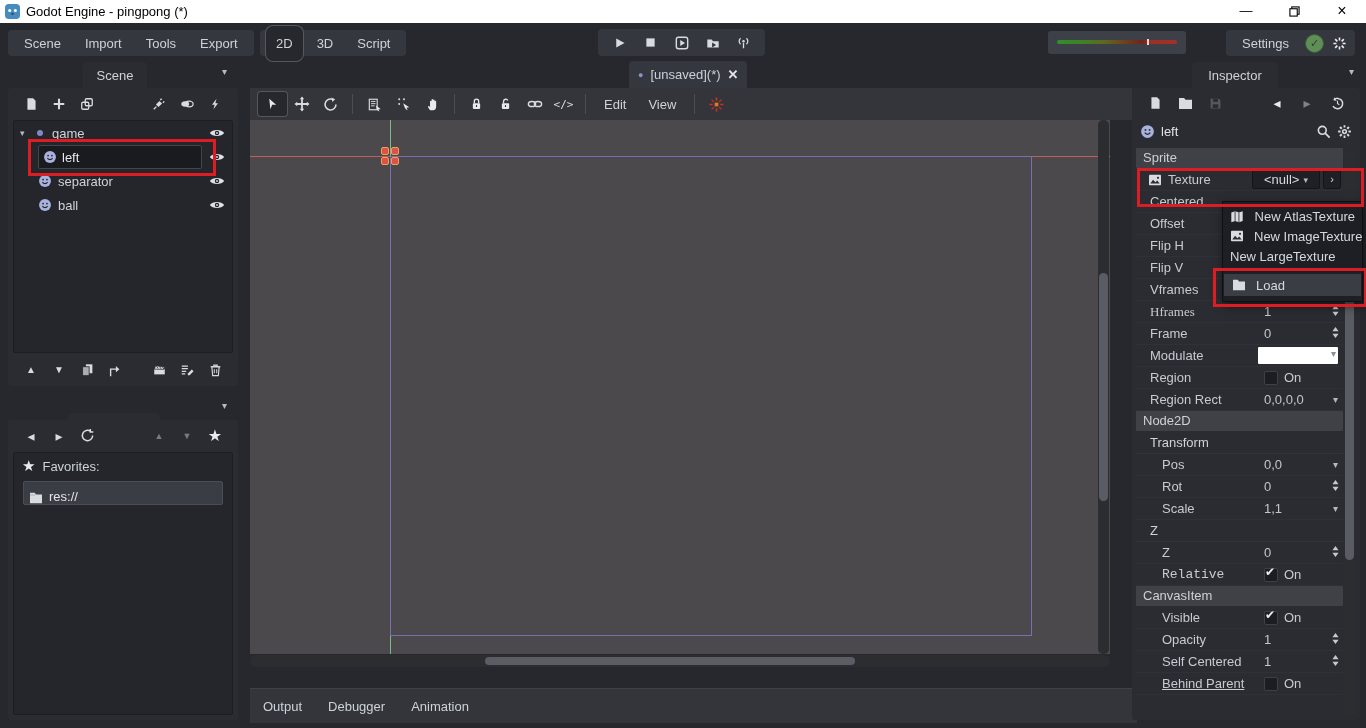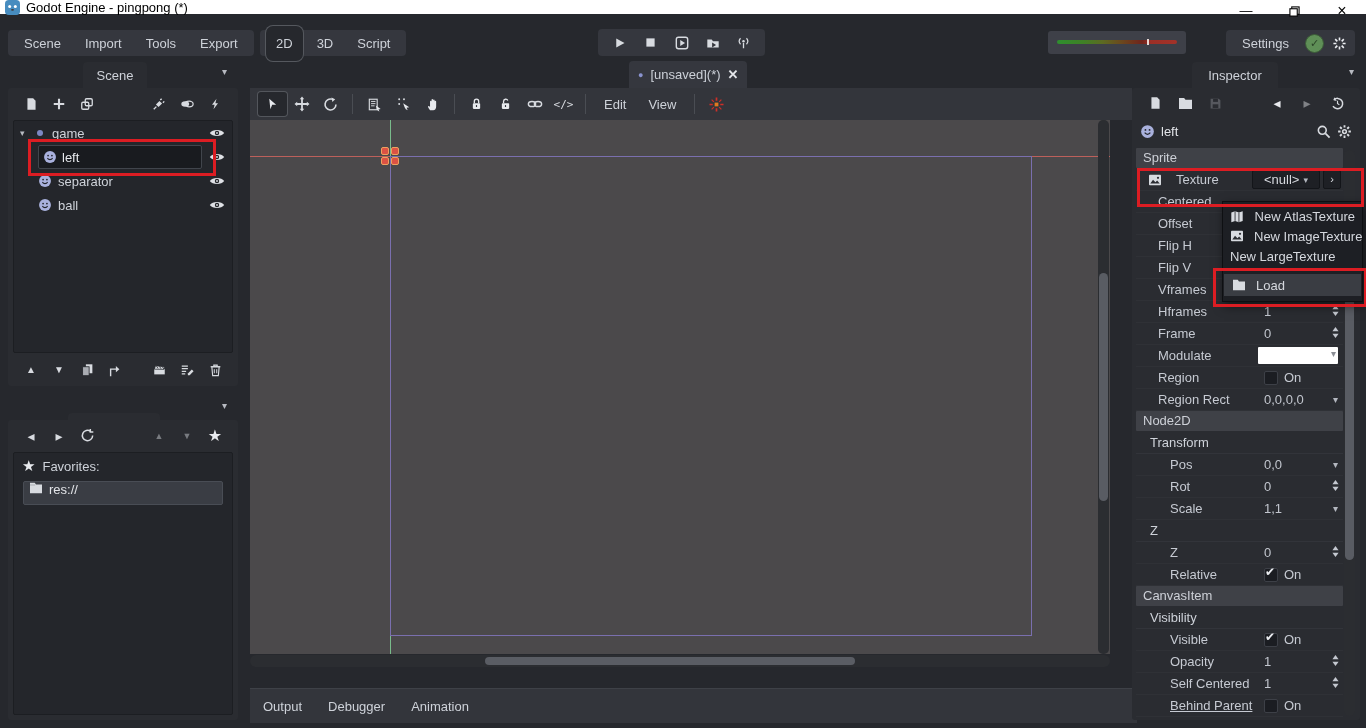--- a/index.html
+++ b/index.html
@@ -5,21 +5,21 @@
   html,body{margin:0;padding:0;}
   body{width:1366px;height:728px;background:#26282d;font-family:"Liberation Sans",sans-serif;
        font-size:13px;color:#ccd0d8;position:relative;overflow:hidden;-webkit-font-smoothing:antialiased;}
   .abs{position:absolute;}
   .flex{display:flex;align-items:center;}
   svg{display:block;}
   .ic{display:inline-flex;align-items:center;justify-content:center;}
   .dim{opacity:.45;}
 
   
-  #titlebar{left:0;top:0;right:0;height:14px;background:#ffffff;color:#000;}
+  #titlebar{left:0;top:0;right:0;height:23px;background:#ffffff;color:#000;}
   #titlebar .logo{width:15px;height:15px;margin:0 6px 0 5px;border-radius:3px;}
   #titlebar .title{font-size:13px;}
   #win-controls{position:absolute;right:0;top:0;height:23px;display:flex;}
   #win-controls span{width:48px;text-align:center;line-height:21px;font-size:13px;color:#000;}
 
   
   .panelbar{background:#35373e;border-radius:4px;height:26px;display:flex;align-items:center;}
   #menubar{left:8px;top:30px;padding:0 4px;}
   #menubar span{padding:0 12px;color:#ced2d9;}
   #mode-tabs{left:260px;top:30px;padding:0 4px;}
@@ -63,21 +63,21 @@
   .treerow{height:24px;display:flex;align-items:center;padding:0 4px 0 6px;}
   .treerow .exp{width:14px;font-size:9px;color:#b7bac1;}
   .treerow .indent{width:18px;}
   .treerow .nlabel{flex:1;padding-left:6px;color:#ced2d9;}
   .treerow .eye{width:22px;display:flex;justify-content:center;}
   .name-field{flex:1;height:22px;background:#191b1f;border:1px solid #41454c;border-radius:2px;
     display:flex;align-items:center;padding:0 4px;margin-right:4px;}
   .name-field .nlabel{padding-left:5px;color:#e6e8ec;}
   #fav-row{height:26px;display:flex;align-items:center;padding:0 8px;gap:7px;color:#ced2d9;}
   #res-row{margin:2px 9px;height:22px;background:#3a3d44;border:1px solid #494d55;border-radius:2px;
-    display:flex;align-items:flex-start;padding:0 5px;gap:6px;color:#e2e4e8;}
+    display:flex;align-items:flex-end;padding:0 5px;gap:6px;color:#e2e4e8;}
 
   
   #vp-toolbar{left:250px;top:88px;width:874px;height:32px;background:#33353b;display:flex;align-items:center;padding-left:8px;}
   #vp-toolbar .ic{width:29px;height:24px;border-radius:3px;}
   #vp-toolbar .active{background:#26282d;box-shadow:0 0 0 1px #53565c;}
   #vp-toolbar .vsep{width:1px;height:20px;background:#4a4d53;margin:0 7px;}
   #vp-toolbar .menu{padding:0 11px;color:#ced2d9;}
   #viewport{left:250px;top:120px;width:860px;height:534px;background:#4b494b;overflow:hidden;}
   #axis-y{position:absolute;left:140px;top:0;bottom:0;width:1px;background:#79bb8b;}
   #axis-x{position:absolute;left:0;right:0;top:36px;height:1px;background:#bd605b;}
@@ -97,21 +97,21 @@
   #inspector-panel{left:1132px;top:88px;width:228px;height:632px;background:#2a2c31;border-radius:3px;}
   #insp-toolbar{height:30px;display:flex;align-items:center;padding:0 10px;gap:4px;}
   #insp-toolbar .ic{width:26px;height:22px;}
   #insp-toolbar .sp{flex:1;}
   #node-row{height:27px;display:flex;align-items:center;padding:0 8px;gap:6px;}
   #node-row .nname{flex:1;color:#e2e4e8;}
   #prop-list{position:absolute;left:4px;top:60px;width:207px;bottom:3px;overflow:hidden;}
   .cat{height:20px;line-height:20px;background:#3f4147;color:#cdd0d7;padding-left:7px;margin-bottom:1px;border-radius:1px;}
   .grp{height:21px;line-height:21px;padding-left:14px;color:#ced2d9;border-bottom:1px solid #32343a;}
   .prop{height:21px;border-bottom:1px solid #2f3136;display:flex;align-items:center;position:relative;}
-  .prop .plabel{color:#c6cad2;margin-left:8px;}
+  .prop .plabel{color:#c6cad2;}
   .prop .pval{position:absolute;left:128px;color:#c2c6ce;}
   .prop .ddown{position:absolute;right:5px;color:#b3b7bf;font-size:10px;}
   .prop .stepper{position:absolute;right:3px;}
   .checkbox{position:absolute;left:128px;width:12px;height:12px;background:#1b1d22;border:1px solid #3d4047;border-radius:2px;}
   .checkbox .mark{position:absolute;left:0px;top:-4px;color:#eceef2;font-size:12px;}
   .onlabel{position:absolute;left:148px;color:#c6cad2;}
   .swatch{position:absolute;left:122px;right:5px;top:2px;bottom:2px;background:#ffffff;border-radius:1px;}
   .swatch .ddown2{position:absolute;right:2px;top:1px;color:#8b8e95;font-size:10px;}
   .resbtn{position:absolute;left:116px;width:66px;height:17px;background:#1e2025;border:1px solid #131519;
     border-radius:2px;display:flex;align-items:center;justify-content:center;gap:4px;color:#d6d9df;}
@@ -606,21 +606,21 @@
       <div class="prop">
         <span class="plabel" style="padding-left: 14px;">Flip H</span>
       </div>
       <div class="prop">
         <span class="plabel" style="padding-left: 14px;">Flip V</span>
       </div>
       <div class="prop">
         <span class="plabel" style="padding-left: 14px;">Vframes</span>
       </div>
       <div class="prop">
-        <span class="plabel" style="padding-left: 14px;">Hframes</span>
+        <span class="plabel" style="padding-left: 14px; font-family: Liberation Serif, serif;">Hframes</span>
         <span class="pval">1</span>
         <span class="stepper"><span class="ic">
             <svg width="9" height="13" viewBox="0 0 10 14">
               <path d="M5 1l3.4 4.6H1.6z" fill="#c4c8d0"></path>
               <path d="M5 13l3.4-4.6H1.6z" fill="#c4c8d0"></path>
             </svg>
           </span></span>
       </div>
       <div class="prop">
         <span class="plabel" style="padding-left: 14px;">Frame</span>
@@ -675,28 +675,27 @@
         <span class="plabel" style="padding-left: 26px;">Z</span>
         <span class="pval">0</span>
         <span class="stepper"><span class="ic">
             <svg width="9" height="13" viewBox="0 0 10 14">
               <path d="M5 1l3.4 4.6H1.6z" fill="#c4c8d0"></path>
               <path d="M5 13l3.4-4.6H1.6z" fill="#c4c8d0"></path>
             </svg>
           </span></span>
       </div>
       <div class="prop">
-        <span class="plabel" style="padding-left: 26px;">Relative</span>
+        <span class="plabel" style="padding-left: 26px; font-family: Liberation Mono, monospace;">Relative</span>
         <span class="checkbox">
           <span class="mark">✔</span>
         </span>
         <span class="onlabel">On</span>
       </div>
       <div class="cat">CanvasItem</div>
-      <div class="grp">Visibility</div>
       <div class="prop">
         <span class="plabel" style="padding-left: 26px;">Visible</span>
         <span class="checkbox">
           <span class="mark">✔</span>
         </span>
         <span class="onlabel">On</span>
       </div>
       <div class="prop">
         <span class="plabel" style="padding-left: 26px;">Opacity</span>
         <span class="pval">1</span>

